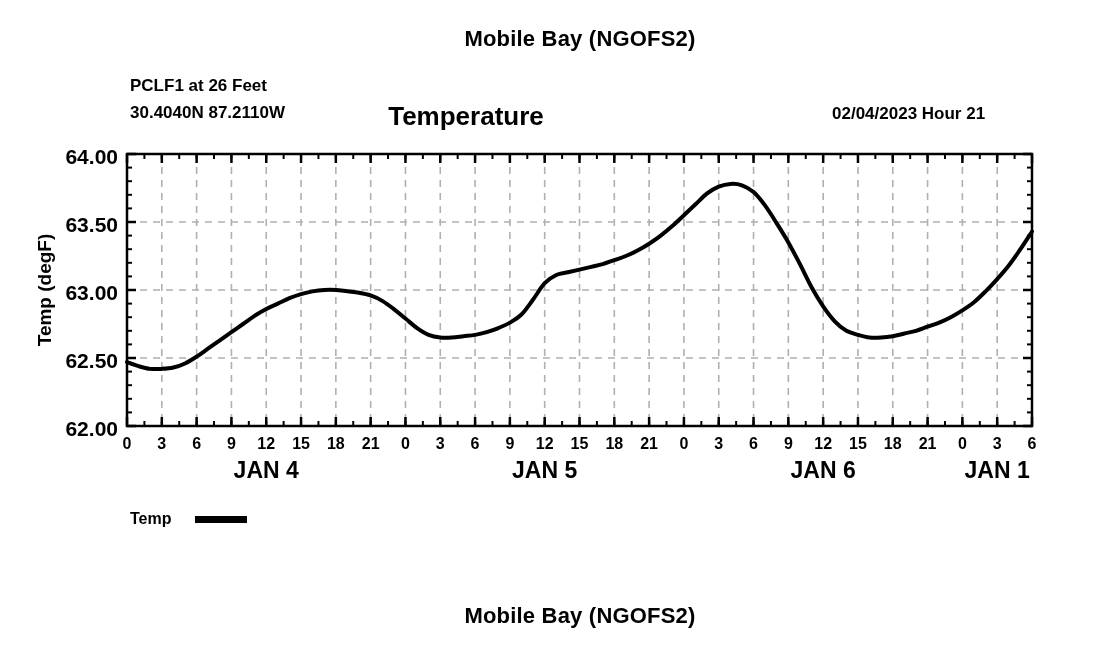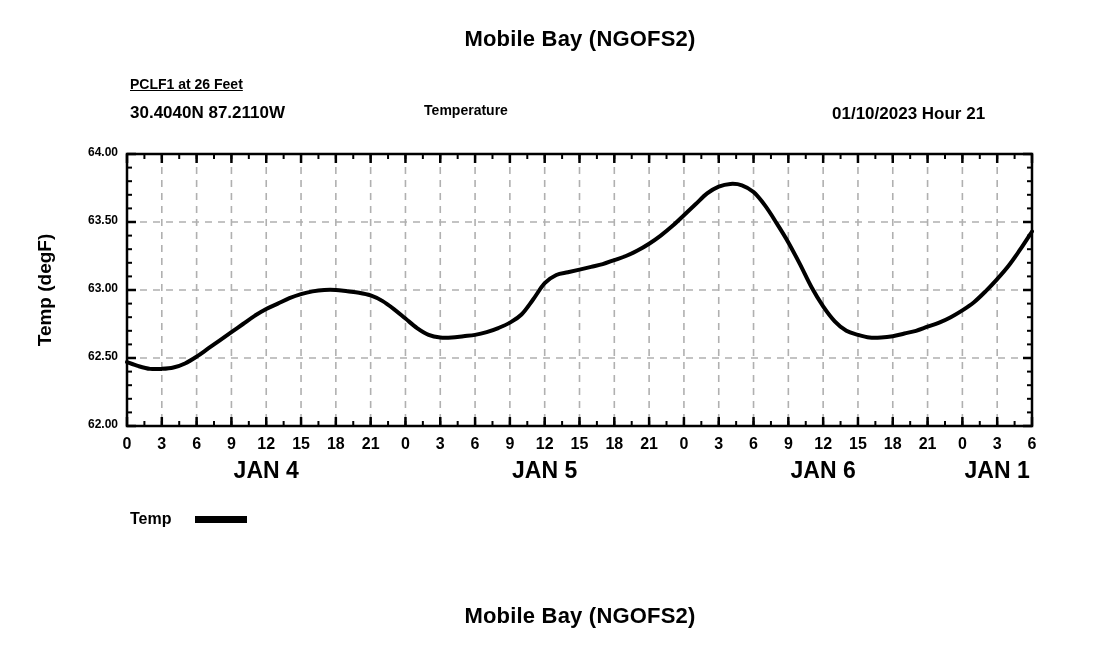--- a/index.html
+++ b/index.html
@@ -41,34 +41,33 @@
     top: 605px;
     left: 0;
     width: 1100px;
     text-align: center;
     font-size: 22px;
     letter-spacing: 0.2px;
   }
   #station-line {
     top: 77px;
     left: 100px;
-    font-size: 14px;
-    text-decoration: underline;
+    font-size: 17px;
   }
   #coords-line {
     top: 104px;
     left: 100px;
     font-size: 17px;
   }
   #subtitle {
     top: 103px;
     left: 0;
     width: 872px;
     text-align: center;
-    font-size: 14px;
+    font-size: 26px;
   }
   #issued {
     top: 105px;
     left: 802px;
     font-size: 17px;
   }
   #ylabel {
     top: 290px;
     left: 14px;
     font-size: 19px;
@@ -90,21 +89,21 @@
   #legend-swatch {
     position: absolute;
     top: 516px;
     left: 165px;
     width: 52px;
     height: 7px;
     background: #000;
   }
   .ytick-label {
     position: absolute;
-    font-size: 12px;
+    font-size: 21px;
     font-weight: bold;
     text-align: right;
     width: 60px;
     line-height: 1;
   }
   .xtick-label {
     position: absolute;
     font-size: 16px;
     font-weight: bold;
     text-align: center;
@@ -124,21 +123,21 @@
 </head>
 <body>
 
 <div id="figure">
 
   <div class="txt" id="top-title">Mobile Bay (NGOFS2)</div>
 
   <div class="txt" id="station-line">PCLF1 at 26 Feet</div>
   <div class="txt" id="coords-line">30.4040N  87.2110W</div>
   <div class="txt" id="subtitle">Temperature</div>
-  <div class="txt" id="issued">01/10/2023 Hour 21</div>
+  <div class="txt" id="issued">02/04/2023 Hour 21</div>
 
   <div class="txt" id="ylabel">Temp (degF)</div>
 
   <svg id="plot" width="1100" height="650" style="position:absolute;left:0;top:0;">
     <g id="grid-minor-ticks">
         <line x1="97" y1="426" x2="102" y2="426" stroke="#000" stroke-width="2"></line>
         <line x1="997" y1="426" x2="1002" y2="426" stroke="#000" stroke-width="2"></line>
         <line x1="97" y1="412.3999999999998" x2="102" y2="412.3999999999998" stroke="#000" stroke-width="2"></line>
         <line x1="997" y1="412.3999999999998" x2="1002" y2="412.3999999999998" stroke="#000" stroke-width="2"></line>
         <line x1="97" y1="398.7999999999996" x2="102" y2="398.7999999999996" stroke="#000" stroke-width="2"></line>

